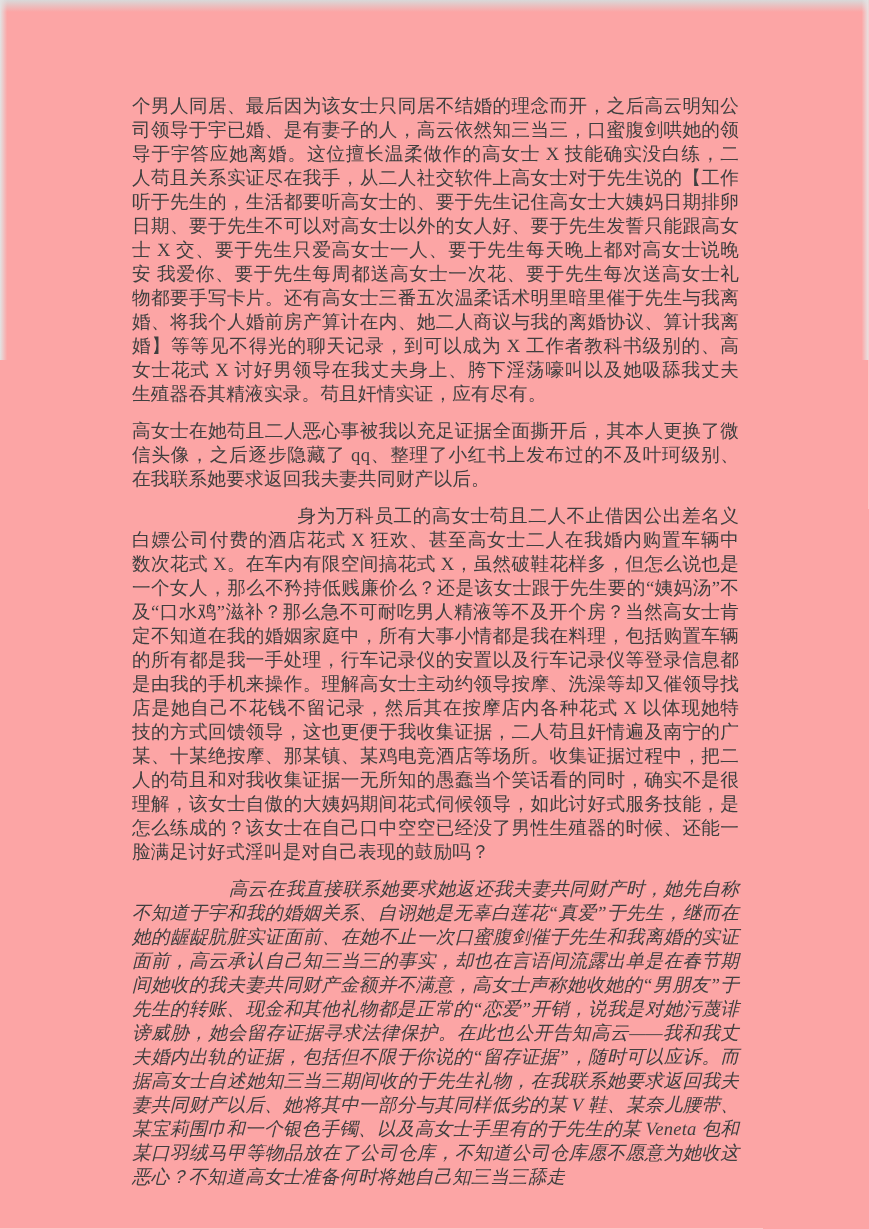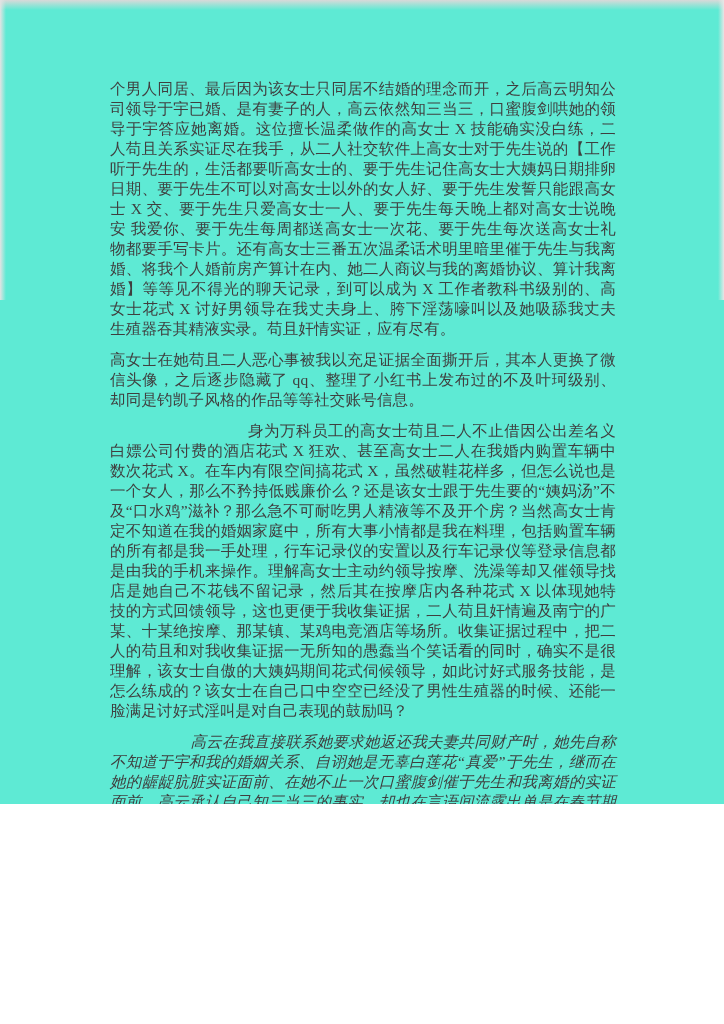--- a/index.html
+++ b/index.html
@@ -3,22 +3,22 @@
 <meta charset="utf-8">
 <style>
   html, body {
     margin: 0;
     padding: 0;
     background: #ffffff;
   }
   .page {
     position: relative;
     width: 724px;
-    height: 804px;
-    background: #5eead4;
+    height: 1024px;
+    background: #fca5a5;
     overflow: hidden;
     font-family: "Liberation Serif", "DejaVu Serif", serif;
   }
   
   .edge-shade-top {
     position: absolute;
     top: 0; left: 0; right: 0;
     height: 10px;
     background: linear-gradient(to bottom, #d9d9d9, rgba(255,255,255,0));
     pointer-events: none;
@@ -62,19 +62,19 @@
 <body>
 
 <div class="page">
   <div class="edge-shade-top"></div>
   <div class="edge-shade-left"></div>
   <div class="edge-shade-right"></div>
 
   <div class="content">
     <p class="para">个男人同居、最后因为该女士只同居不结婚的理念而开，之后高云明知公司领导于宇已婚、是有妻子的人，高云依然知三当三，口蜜腹剑哄她的领导于宇答应她离婚。这位擅长温柔做作的高女士 X 技能确实没白练，二人苟且关系实证尽在我手，从二人社交软件上高女士对于先生说的【工作听于先生的，生活都要听高女士的、要于先生记住高女士大姨妈日期排卵日期、要于先生不可以对高女士以外的女人好、要于先生发誓只能跟高女士 X 交、要于先生只爱高女士一人、要于先生每天晚上都对高女士说晚安 我爱你、要于先生每周都送高女士一次花、要于先生每次送高女士礼物都要手写卡片。还有高女士三番五次温柔话术明里暗里催于先生与我离婚、将我个人婚前房产算计在内、她二人商议与我的离婚协议、算计我离婚】等等见不得光的聊天记录，到可以成为 X 工作者教科书级别的、高女士花式 X 讨好男领导在我丈夫身上、胯下淫荡嚎叫以及她吸舔我丈夫生殖器吞其精液实录。苟且奸情实证，应有尽有。</p>
 
-    <p class="para gap-before">高女士在她苟且二人恶心事被我以充足证据全面撕开后，其本人更换了微信头像，之后逐步隐藏了 qq、整理了小红书上发布过的不及叶珂级别、却同是钓凯子风格的作品等等社交账号信息。</p>
+    <p class="para gap-before">高女士在她苟且二人恶心事被我以充足证据全面撕开后，其本人更换了微信头像，之后逐步隐藏了 qq、整理了小红书上发布过的不及叶珂级别、在我联系她要求返回我夫妻共同财产以后。</p>
 
     <p class="para gap-before indent-large">身为万科员工的高女士苟且二人不止借因公出差名义白嫖公司付费的酒店花式 X 狂欢、甚至高女士二人在我婚内购置车辆中数次花式 X。在车内有限空间搞花式 X，虽然破鞋花样多，但怎么说也是一个女人，那么不矜持低贱廉价么？还是该女士跟于先生要的“姨妈汤”不及“口水鸡”滋补？那么急不可耐吃男人精液等不及开个房？当然高女士肯定不知道在我的婚姻家庭中，所有大事小情都是我在料理，包括购置车辆的所有都是我一手处理，行车记录仪的安置以及行车记录仪等登录信息都是由我的手机来操作。理解高女士主动约领导按摩、洗澡等却又催领导找店是她自己不花钱不留记录，然后其在按摩店内各种花式 X 以体现她特技的方式回馈领导，这也更便于我收集证据，二人苟且奸情遍及南宁的广某、十某绝按摩、那某镇、某鸡电竞酒店等场所。收集证据过程中，把二人的苟且和对我收集证据一无所知的愚蠢当个笑话看的同时，确实不是很理解，该女士自傲的大姨妈期间花式伺候领导，如此讨好式服务技能，是怎么练成的？该女士在自己口中空空已经没了男性生殖器的时候、还能一脸满足讨好式淫叫是对自己表现的鼓励吗？</p>
 
     <p class="para gap-before indent-medium">高云在我直接联系她要求她返还我夫妻共同财产时，她先自称不知道于宇和我的婚姻关系、自诩她是无辜白莲花“真爱”于先生，继而在她的龌龊肮脏实证面前、在她不止一次口蜜腹剑催于先生和我离婚的实证面前，高云承认自己知三当三的事实，却也在言语间流露出单是在春节期间她收的我夫妻共同财产金额并不满意，高女士声称她收她的“男朋友”于先生的转账、现金和其他礼物都是正常的“恋爱”开销，说我是对她污蔑诽谤威胁，她会留存证据寻求法律保护。在此也公开告知高云——我和我丈夫婚内出轨的证据，包括但不限于你说的“留存证据”，随时可以应诉。而据高女士自述她知三当三期间收的于先生礼物，在我联系她要求返回我夫妻共同财产以后、她将其中一部分与其同样低劣的某 V 鞋、某奈儿腰带、某宝莉围巾和一个银色手镯、以及高女士手里有的于先生的某 Veneta 包和某口羽绒马甲等物品放在了公司仓库，不知道公司仓库愿不愿意为她收这恶心？不知道高女士准备何时将她自己知三当三舔走</p>
   </div>
 </div>
 
 </body></html>

